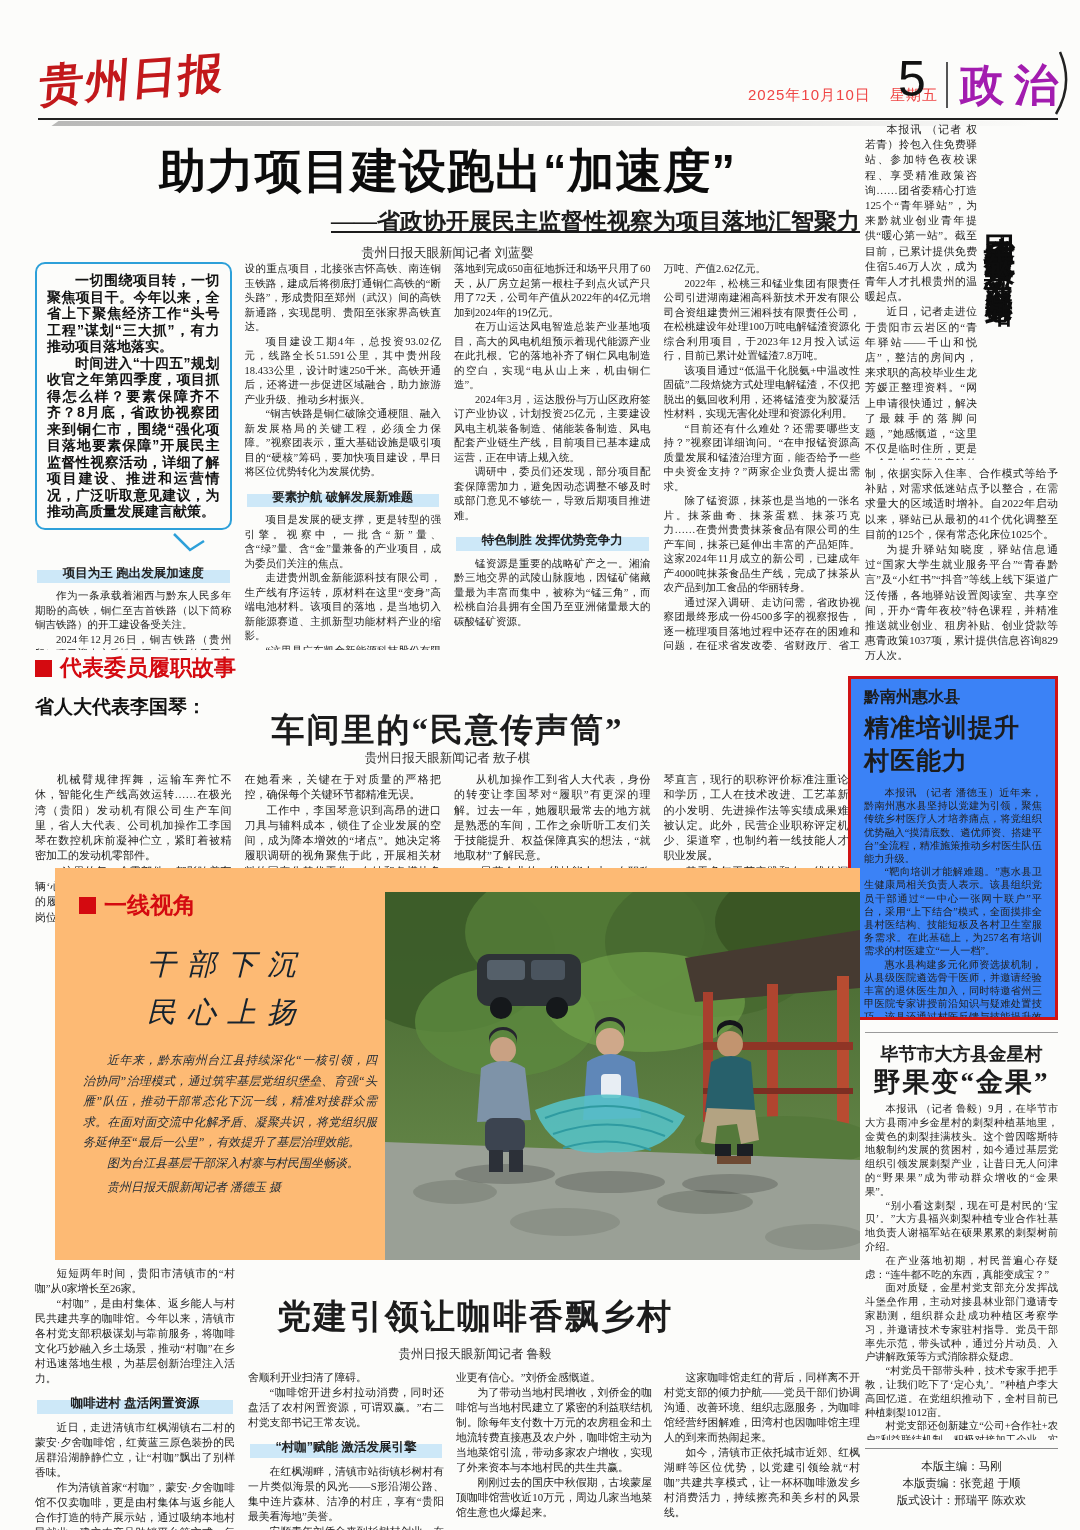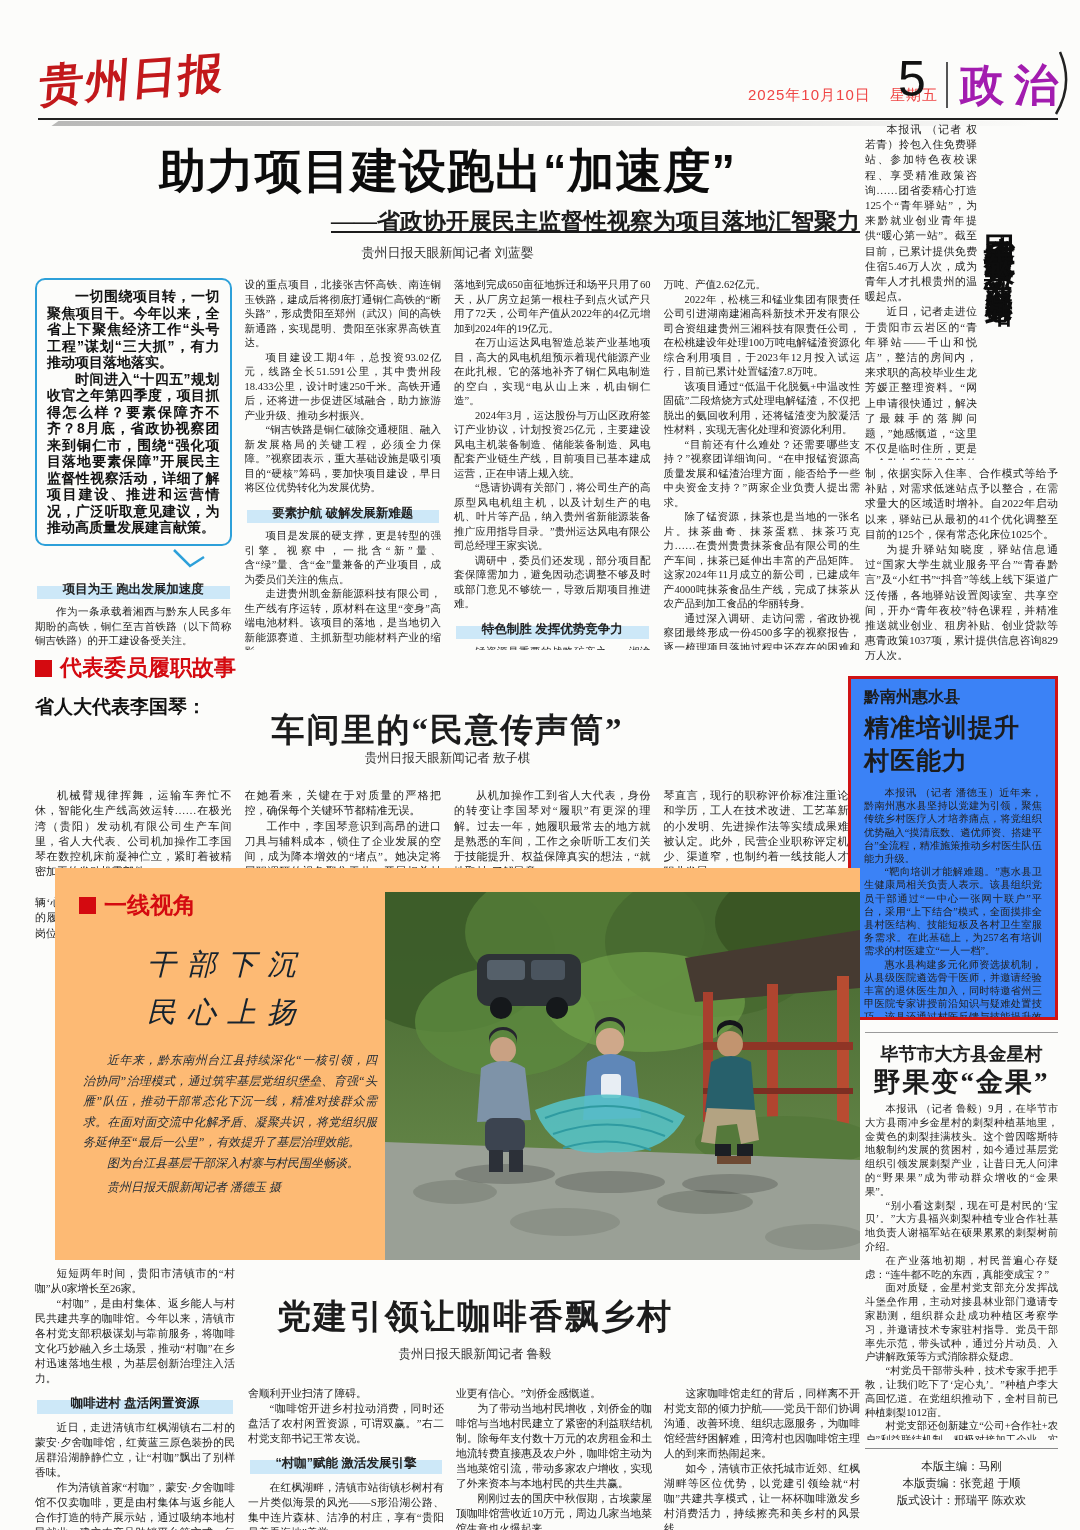--- a/index.html
+++ b/index.html
@@ -19,21 +19,21 @@
   p{margin:0;text-indent:2em;}
   .ni{text-indent:0;}
   .jt{text-align:justify;}
   .clip{overflow:hidden;}
   
   .main-hl{position:absolute;left:35px;top:140px;width:825px;text-align:center;font-size:47px;font-weight:900;
            font-family:"Liberation Sans","DejaVu Sans",sans-serif;letter-spacing:1px;color:#0c0c0c;}
   .main-sub{position:absolute;left:35px;top:206px;width:825px;text-align:right;font-size:23px;font-weight:bold;text-decoration:underline;}
   .main-by{position:absolute;left:35px;top:244px;width:825px;text-align:center;font-size:13px;color:#333;}
   .cols4{position:absolute;left:35px;top:262px;width:825px;height:388px;display:flex;gap:13px;}
-  .col{flex:1;overflow:hidden;font-size:10.5px;line-height:14.5px;text-align:justify;color:#222;margin-top:16px;}
+  .col{flex:1;overflow:hidden;font-size:10.5px;line-height:14.5px;text-align:justify;color:#222;}
   .intro-box{border:2px solid #2da0d9;border-radius:10px;padding:8px 10px;margin-bottom:2px;
              font-family:"Liberation Sans",sans-serif;font-weight:600;font-size:14px;line-height:16.5px;color:#111;}
   .tailwrap{text-align:right;padding-right:26px;height:24px;}
   .subhead{display:block;text-align:center;font-weight:bold;font-size:12.5px;margin:8px 2px 6px;
            font-family:"Liberation Sans",sans-serif;padding:2px 0 3px;
            background:linear-gradient(to top,#cde8f8 68%,rgba(205,232,248,0) 68%);}
   
   .youth-top{position:absolute;left:865px;top:122px;width:112px;height:338px;overflow:hidden;
              font-size:10.8px;line-height:15.2px;text-align:justify;}
   .youth-title{position:absolute;left:978px;top:210px;height:262px;writing-mode:vertical-rl;text-orientation:upright;
@@ -139,21 +139,20 @@
           <p>项目是发展的硬支撑，更是转型的强引擎。视察中，一批含“新”量、含“绿”量、含“金”量兼备的产业项目，成为委员们关注的焦点。</p>
           <p>走进贵州凯金新能源科技有限公司，生产线有序运转，原材料在这里“变身”高端电池材料。该项目的落地，是当地切入新能源赛道、主抓新型功能材料产业的缩影。</p>
           <p>“这里是广东凯金新能源科技股份有限公司在全国布局的最大基地，去年完成一体化工程建设后，实现了‘原材料进来，成品出去’的目标。”企业负责人王世春介绍，截至今年7月，企业实现年度工业产值10亿元，提供就业岗位900余人。</p>
         </div>
     </div>
     <div class="col">
       <p class="ni">落地到完成650亩征地拆迁和场平只用了60天，从厂房立起第一根柱子到点火试产只用了72天，公司年产值从2022年的4亿元增加到2024年的19亿元。</p>
       <div>
           <p>在万山运达风电智造总装产业基地项目，高大的风电机组预示着现代能源产业在此扎根。它的落地补齐了铜仁风电制造的空白，实现“电从山上来，机由铜仁造”。</p>
           <p>2024年3月，运达股份与万山区政府签订产业协议，计划投资25亿元，主要建设风电主机装备制造、储能装备制造、风电配套产业链生产线，目前项目已基本建成运营，正在申请上规入统。</p>
-          <p>“恳请协调有关部门，将公司生产的高原型风电机组主机，以及计划生产的电机、叶片等产品，纳入贵州省新能源装备推广应用指导目录。”贵州运达风电有限公司总经理王家实说。</p>
           <p>调研中，委员们还发现，部分项目配套保障需加力，避免因动态调整不够及时或部门意见不够统一，导致后期项目推进难。</p>
         </div>
       <span class="subhead">特色制胜 发挥优势竞争力</span>
       <div>
           <p>锰资源是重要的战略矿产之一。湘渝黔三地交界的武陵山脉腹地，因锰矿储藏量最为丰富而集中，被称为“锰三角”，而松桃自治县拥有全国乃至亚洲储量最大的碳酸锰矿资源。</p>
         </div>
     </div>
     <div class="col">
       <p class="ni">万吨、产值2.62亿元。</p>
       <div>

